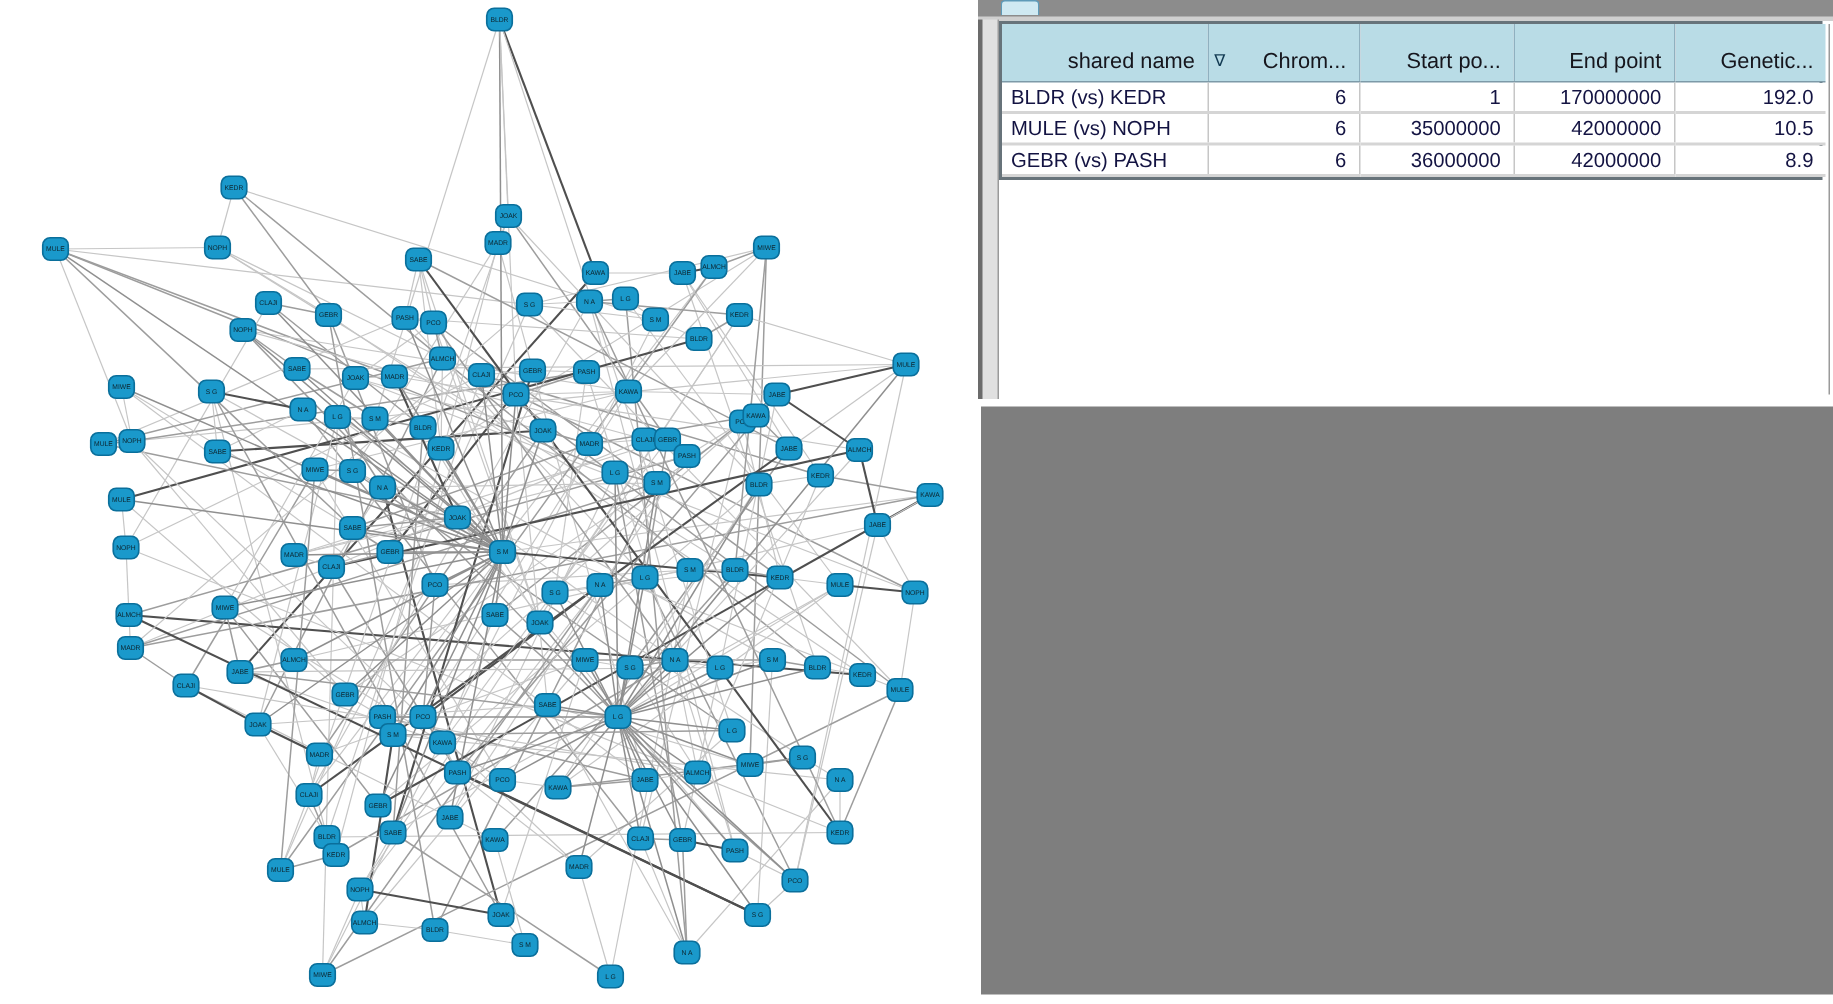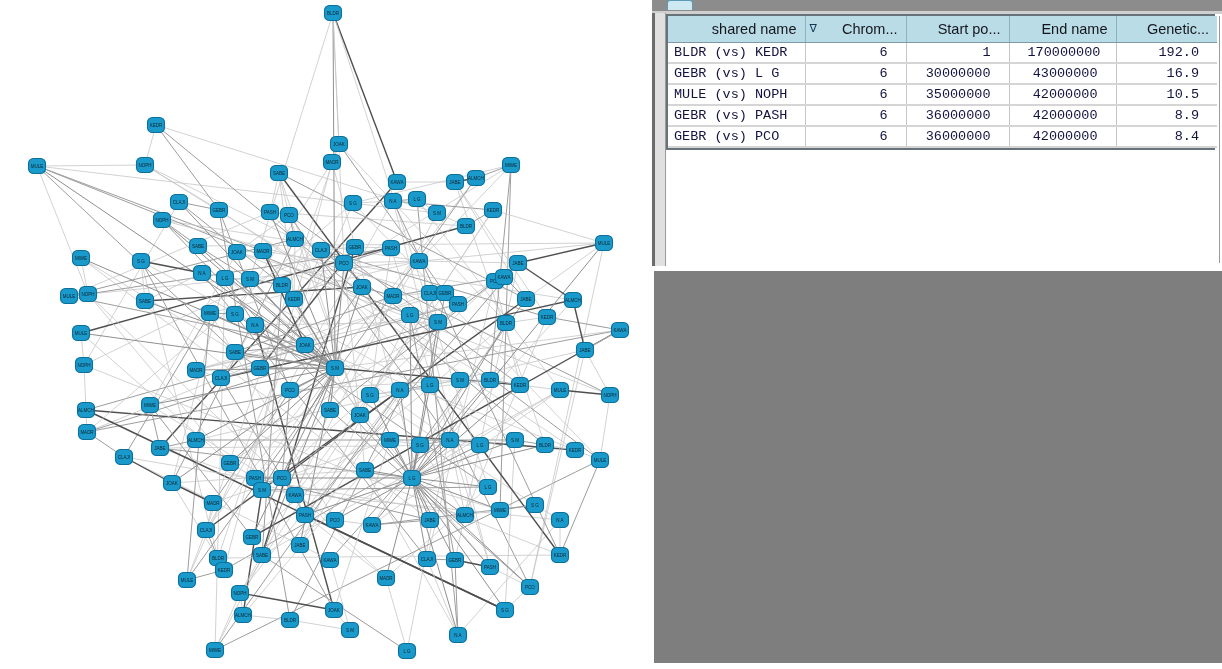--- a/index.html
+++ b/index.html
@@ -14,26 +14,26 @@
   .table-tab{position:absolute;left:667px;top:0px;width:26px;height:10px;background:#cfe9f2;
              border:1px solid #5e9ab8;border-bottom:none;border-radius:3px 3px 0 0;box-sizing:border-box;}
   .chrome-left{position:absolute;left:652px;top:13px;width:14px;height:253px;background:#e0e0e0;
                border-left:3px solid #6b6b6b;border-right:1px solid #9a9a9a;box-sizing:border-box;}
   .scroll-line{position:absolute;left:1219px;top:16px;width:1px;height:247px;background:#9a9a9a;}
   
   .table-wrap{position:absolute;left:666px;top:14px;width:549px;background:#fff;
               border:2px solid #67737a;box-sizing:border-box;}
   table.attr{border-collapse:collapse;table-layout:fixed;width:100%;}
   table.attr th{background:#b9dce6;font-size:14.5px;font-weight:400;color:#16161d;
-      height:26px;text-align:right;padding:0 8px 0 2px;border-left:1px solid #8fb0bf;
+      height:26px;text-align:right;padding:12px 8px 0 2px;border-left:1px solid #8fb0bf;
       border-bottom:1px solid #7d9aa8;overflow:hidden;white-space:nowrap;position:relative;}
   table.attr th:first-child{border-left:none;}
   table.attr td{font-size:13.5px;color:#131342;background:#fff;line-height:19px;height:19px;
-      padding:0 18px;border-left:1px solid #c6c6c6;border-bottom:2px solid #d5d5d5;
-      white-space:nowrap;overflow:hidden;font-family:Liberation Mono, monospace;}
+      padding:0 8px;border-left:1px solid #c6c6c6;border-bottom:2px solid #d5d5d5;
+      white-space:nowrap;overflow:hidden;}
   table.attr td:first-child{border-left:none;text-align:left;padding-left:6px;}
   table.attr td.num{text-align:right;}
   .filt{float:left;font-size:11px;color:#123a52;margin:1px 0 0 2px;font-weight:400;}
   
   .bframe{position:absolute;left:654px;top:271px;width:568px;height:392px;background:#7e7e7e;}
 </style>
 </head>
 <body>
 
 <div class="stage">
@@ -973,60 +973,46 @@
           <col style="width: 101px;">
           <col style="width: 103px;">
           <col style="width: 107px;">
           <col style="width: 101px;">
         </colgroup>
       <thead>
           <tr id="tbl-head">
             <th>shared name</th>
             <th><span class="filt">∇</span>Chrom...</th>
             <th>Start po...</th>
-            <th>End name</th>
+            <th>End point</th>
             <th>Genetic...</th>
           </tr>
         </thead>
       <tbody id="tbl-body">
           <tr>
             <td>BLDR (vs) KEDR</td>
             <td class="num">6</td>
             <td class="num">1</td>
             <td class="num">170000000</td>
             <td class="num">192.0</td>
-          </tr>
-          <tr>
-            <td>GEBR (vs) L G</td>
-            <td class="num">6</td>
-            <td class="num">30000000</td>
-            <td class="num">43000000</td>
-            <td class="num">16.9</td>
           </tr>
           <tr>
             <td>MULE (vs) NOPH</td>
             <td class="num">6</td>
             <td class="num">35000000</td>
             <td class="num">42000000</td>
             <td class="num">10.5</td>
           </tr>
           <tr>
             <td>GEBR (vs) PASH</td>
             <td class="num">6</td>
             <td class="num">36000000</td>
             <td class="num">42000000</td>
             <td class="num">8.9</td>
           </tr>
-          <tr>
-            <td>GEBR (vs) PCO</td>
-            <td class="num">6</td>
-            <td class="num">36000000</td>
-            <td class="num">42000000</td>
-            <td class="num">8.4</td>
-          </tr>
         </tbody>
     </table>
   </div>
   <div class="scroll-line"></div>
 
   <div class="bframe">
     
   </div>
 
 </div>

